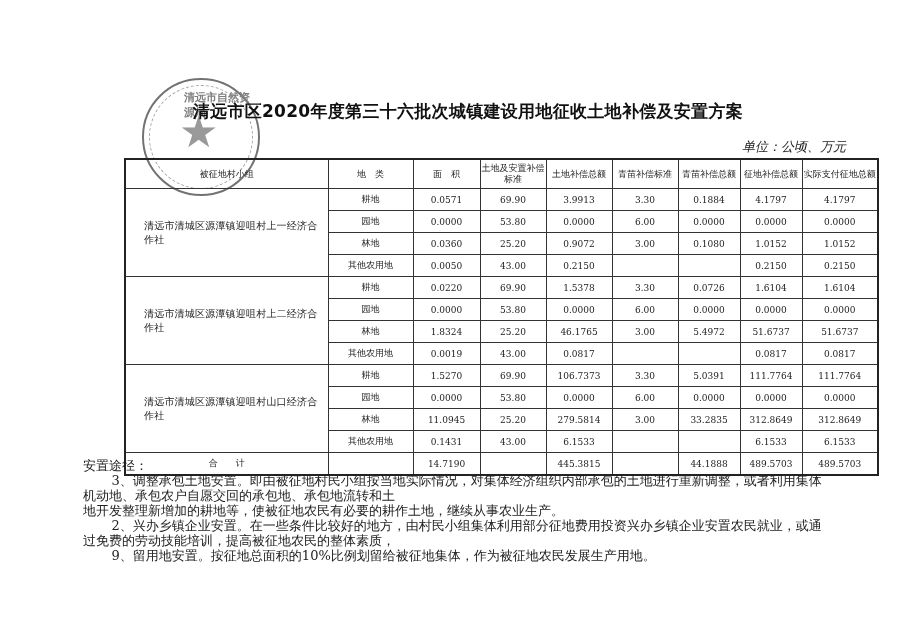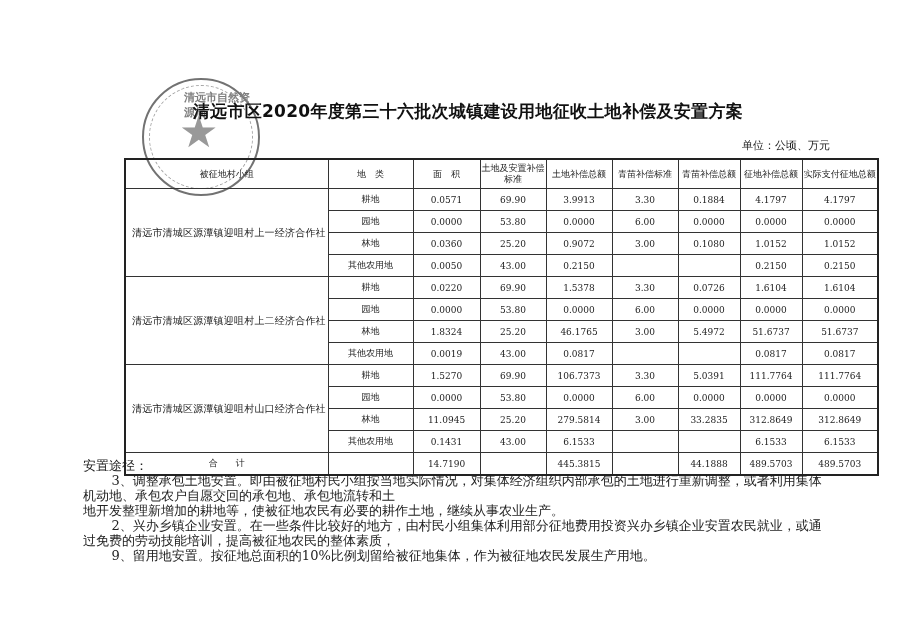--- a/index.html
+++ b/index.html
@@ -6,34 +6,34 @@
   body {
     width: 900px; height: 632px; background: #ffffff; position: relative; overflow: hidden;
     font-family: "DejaVu Serif", "Liberation Serif", serif; color: #1a1a1a;
   }
   .title {
     position: absolute; left: 0; width: 736px; top: 100px; text-align: right;
     font-family: "DejaVu Sans", "Liberation Sans", sans-serif;
     font-size: 17px; font-weight: bold; letter-spacing: 0.3px; color: #111; margin-left: 7px;
   }
   .unit {
-    position: absolute; right: 70px; top: 138px; font-size: 11px; color: #222;
+    position: absolute; right: 54px; top: 138px; font-size: 13px; color: #222; font-style: italic;
   }
   table.main {
     position: absolute; left: 76px; top: 158px; width: 753px;
     border-collapse: collapse; font-size: 9px; table-layout: fixed;
   }
   table.main td, table.main th {
     border: 1px solid #333; text-align: center; vertical-align: middle; padding: 0;
     font-weight: normal; color: #222;
   }
   table.main th { height: 28px; font-size: 9px; line-height: 11px; }
   table.main td { height: 21px; }
   table.main tr.last td { height: 21px; }
-  table.main td.group { font-size: 10px; text-align: left; padding-left: 6px; letter-spacing: 0.2px; }
+  table.main td.group { font-size: 10px; text-align: left; padding-left: 18px; letter-spacing: 0.2px; }
   .outer { border: 2px solid #222 !important; margin-left: 48px; }
   .notes {
     position: absolute; left: 83px; top: 458px; width: 750px; font-size: 13px; line-height: 15px; color: #222;
   }
   .notes p { margin: 0; }
   .notes .ind { text-indent: 2.2em; }
   .stamp {
     position: absolute; left: 142px; top: 78px; width: 114px; height: 114px;
     border: 2px solid #444; border-radius: 50%; opacity: 0.75;
   }

